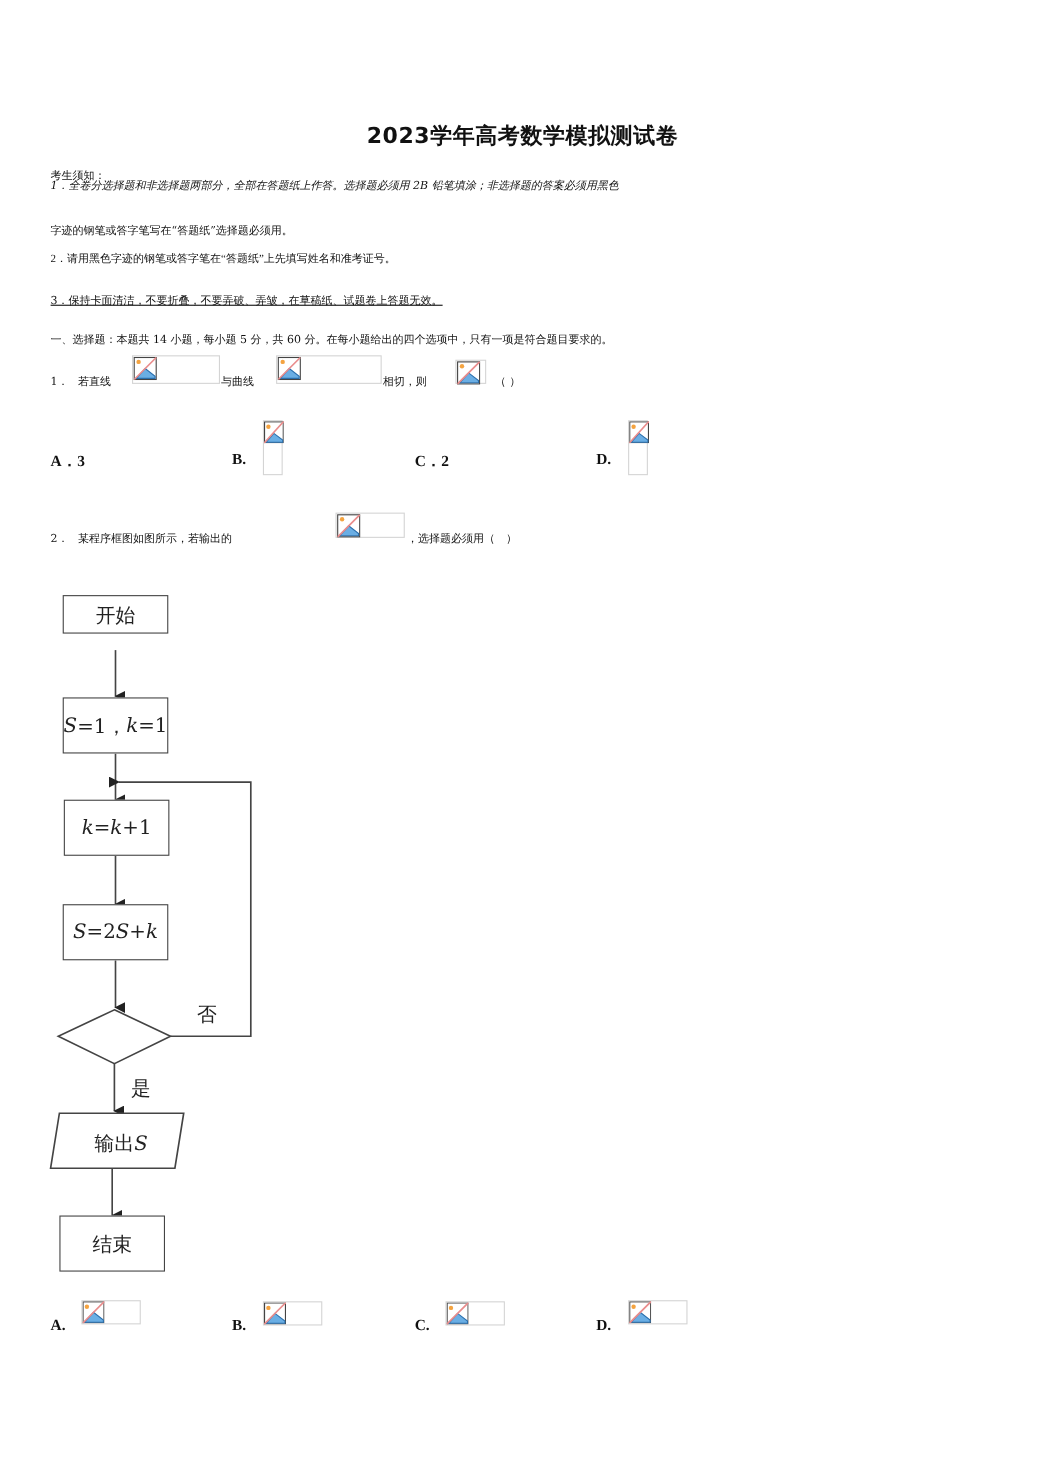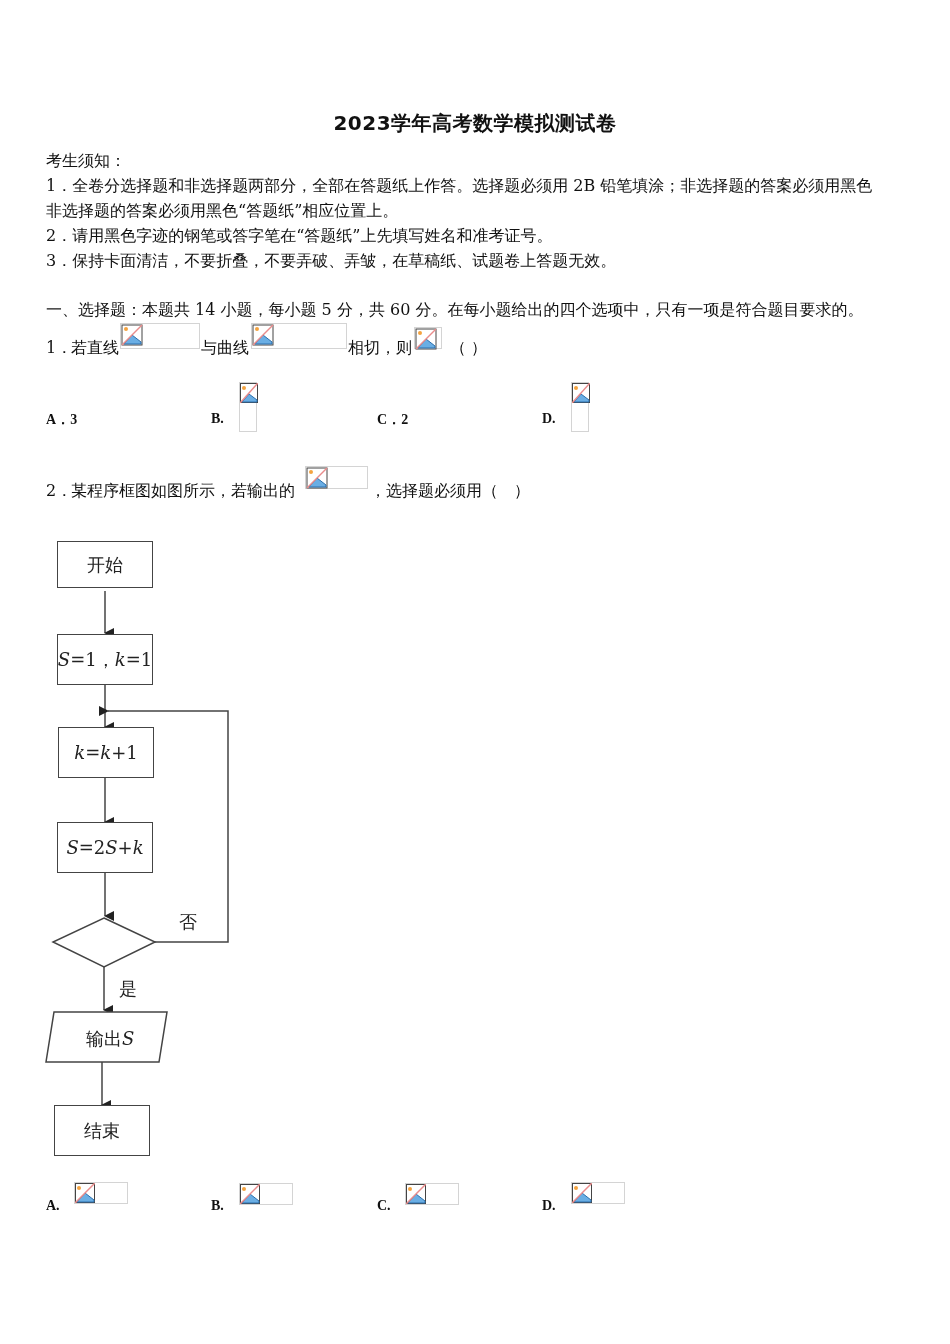--- a/index.html
+++ b/index.html
@@ -1,41 +1,41 @@
 <!DOCTYPE html>
 <html><head>
 <meta charset="utf-8">
 <style>
   html, body { margin: 0; padding: 0; background: #ffffff; }
   body { width: 950px; height: 1344px; position: relative; overflow: hidden;
          font-family: "DejaVu Serif", "Liberation Serif", serif; color: #111; }
   .abs { position: absolute; }
   .title { left: 0; width: 950px; top: 110px; text-align: center;
            font-family: "DejaVu Sans", "Liberation Sans", sans-serif; font-weight: bold; font-size: 20px; letter-spacing: 0.5px; }
-  .line { font-size: 16px; white-space: nowrap; line-height: 20px; }
+  .line { font-size: 10px; white-space: nowrap; line-height: 20px; }
   .opt { font-size: 14px; font-weight: bold; font-family: "Liberation Serif", "DejaVu Serif", serif; }
   .img-ph { position: absolute; border: 1px solid #d4d4d4; background: #fff; box-sizing: border-box; }
   .img-ph svg { position: absolute; left: 0; top: 0; }
   .fc { position: absolute; border: 1.5px solid #444; box-sizing: border-box; background: #fff;
         display: flex; align-items: center; justify-content: center; font-size: 18px;
         font-family: "DejaVu Serif", "Liberation Serif", serif; color: #222; }
   .fc i { font-style: italic; }
   .fc-label { position: absolute; font-size: 18px; color: #222; }
   svg.flow { position: absolute; left: 0; top: 0; }
 </style>
 </head>
 <body>
 
 <div class="abs title">2023学年高考数学模拟测试卷</div>
 
 <div class="abs line" style="left:46px; top:151px;">考生须知：</div>
-<div class="abs line" style="left:46px; top:176px;">1．全卷分选择题和非选择题两部分，全部在答题纸上作答。选择题必须用 2B 铅笔填涂；非选择题的答案必须用黑色</div>
-<div class="abs line" style="left:46px; top:201px;">非选择题的答案必须用黑色“答题纸”相应位置上。</div>
-<div class="abs line" style="left:46px; top:226px;">2．请用黑色字迹的钢笔或答字笔在“答题纸”上先填写姓名和准考证号。</div>
-<div class="abs line" style="left:46px; top:251px;">3．保持卡面清洁，不要折叠，不要弄破、弄皱，在草稿纸、试题卷上答题无效。</div>
+<div class="abs line" style="left:46px; top:160px;font-style:italic;">1．全卷分选择题和非选择题两部分，全部在答题纸上作答。选择题必须用 2B 铅笔填涂；非选择题的答案必须用黑色</div>
+<div class="abs line" style="left:46px; top:201px;">字迹的钢笔或答字笔写在“答题纸”选择题必须用。</div>
+<div class="abs line" style="left:46px; top:226px;font-family:Liberation Serif, serif;">2．请用黑色字迹的钢笔或答字笔在“答题纸”上先填写姓名和准考证号。</div>
+<div class="abs line" style="left:46px; top:264px;text-decoration:underline;">3．保持卡面清洁，不要折叠，不要弄破、弄皱，在草稿纸、试题卷上答题无效。</div>
 
 <div class="abs line" style="left:46px; top:300px;">一、选择题：本题共 14 小题，每小题 5 分，共 60 分。在每小题给出的四个选项中，只有一项是符合题目要求的。</div>
 
 <div class="abs line" style="left:46px; top:338px;">1．</div>
 <div class="abs line" style="left:71px; top:338px;">若直线</div>
 <div class="img-ph" style="left:120px; top:323px; width:80px; height:26px;">
   <svg width="22" height="22">
       <rect x="1" y="1" width="20" height="20" fill="#fff" stroke="#444"></rect>
       <circle cx="5" cy="5" r="2" fill="#f4a340"></circle>
       <polygon points="3,20 11,11 20,18 20,20" fill="#6aaee4" stroke="#2a6fad"></polygon>
@@ -114,21 +114,21 @@
     <line x1="105" y1="778" x2="105" y2="822" marker-end="url(#arr)"></line>
     <line x1="105" y1="873" x2="105" y2="916" marker-end="url(#arr)"></line>
     <polygon points="104,918 155,942 104,967 53,942" fill="#fff"></polygon>
     <polyline points="155,942 228,942 228,711 108,711" marker-end="url(#arrL)"></polyline>
     <line x1="104" y1="967" x2="104" y2="1010" marker-end="url(#arr)"></line>
     <line x1="102" y1="1062" x2="102" y2="1105" marker-end="url(#arr)"></line>
     <polygon points="54,1012 167,1012 159,1062 46,1062" fill="#fff"></polygon>
   </g>
 </svg>
 
-<div class="fc" style="left:57px; top:541px; width:96px; height:47px;">开始</div>
+<div class="fc" style="left:57px; top:541px; width:96px; height:35px;">开始</div>
 <div class="fc" style="left:57px; top:634px; width:96px; height:51px;">
   <i>S</i>
     <span>=1，</span>
     <i>k</i>
     <span>=1</span>
 </div>
 <div class="fc" style="left:58px; top:727px; width:96px; height:51px;">
   <i>k</i>
     <span>=</span>
     <i>k</i>

